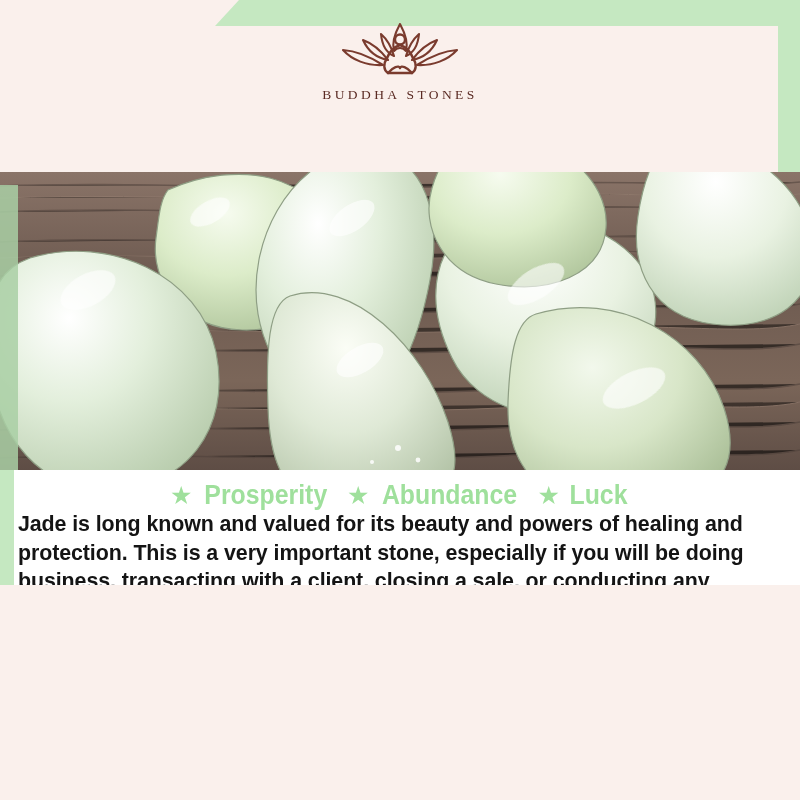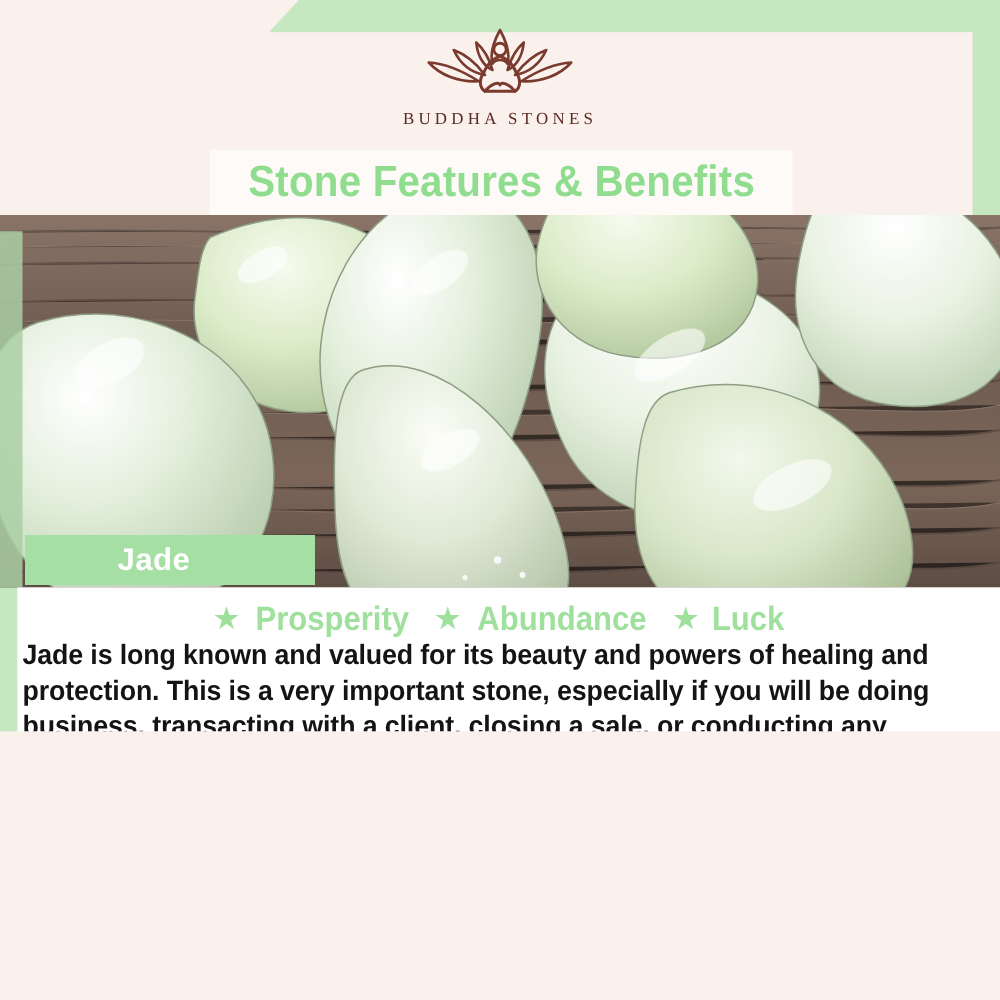--- a/index.html
+++ b/index.html
@@ -142,23 +142,20 @@
           <path d="M75 27 C69 29 64.5 34 62 40"></path>
           <path d="M75 27 C81 29 85.5 34 88 40"></path>
           <path d="M62 40 C58 46 58.5 52 63 55 L87 55 C91.5 52 92 46 88 40"></path>
           <path d="M63 55 C68 49 74 47 75 50 C76 47 82 49 87 55"></path>
         </g>
       </svg>
       <div class="logo-text">BUDDHA STONES</div>
     </div>
   </div>
 
-  <div class="title-banner">
-    <div class="title-text">Stone Features &amp; Benefits</div>
-  </div>
 
   <div class="photo">
     <svg viewBox="0 0 800 298" preserveAspectRatio="none">
       <defs>
         <linearGradient id="wood" x1="0" y1="0" x2="0" y2="1">
           <stop offset="0" stop-color="#8a7468"></stop>
           <stop offset=".35" stop-color="#6d5a50"></stop>
           <stop offset=".7" stop-color="#7b6659"></stop>
           <stop offset="1" stop-color="#5e4d45"></stop>
         </linearGradient>
@@ -230,23 +227,20 @@
       <g fill="#ffffff" opacity=".85">
         <circle cx="398" cy="276" r="3"></circle>
         <circle cx="418" cy="288" r="2.4"></circle>
         <circle cx="372" cy="290" r="2"></circle>
       </g>
     </svg>
   </div>
 
   <div class="deco-photo-left"></div>
 
-  <div class="stone-label">
-    <span>Jade</span>
-  </div>
 
   <div class="bodybg"></div>
   <div class="bodybg2"></div>
 
   <div class="benefits">
     <div class="benefit">
       <span class="star">★</span>
       <span class="benefit-label">Prosperity</span>
     </div>
     <div class="benefit">

